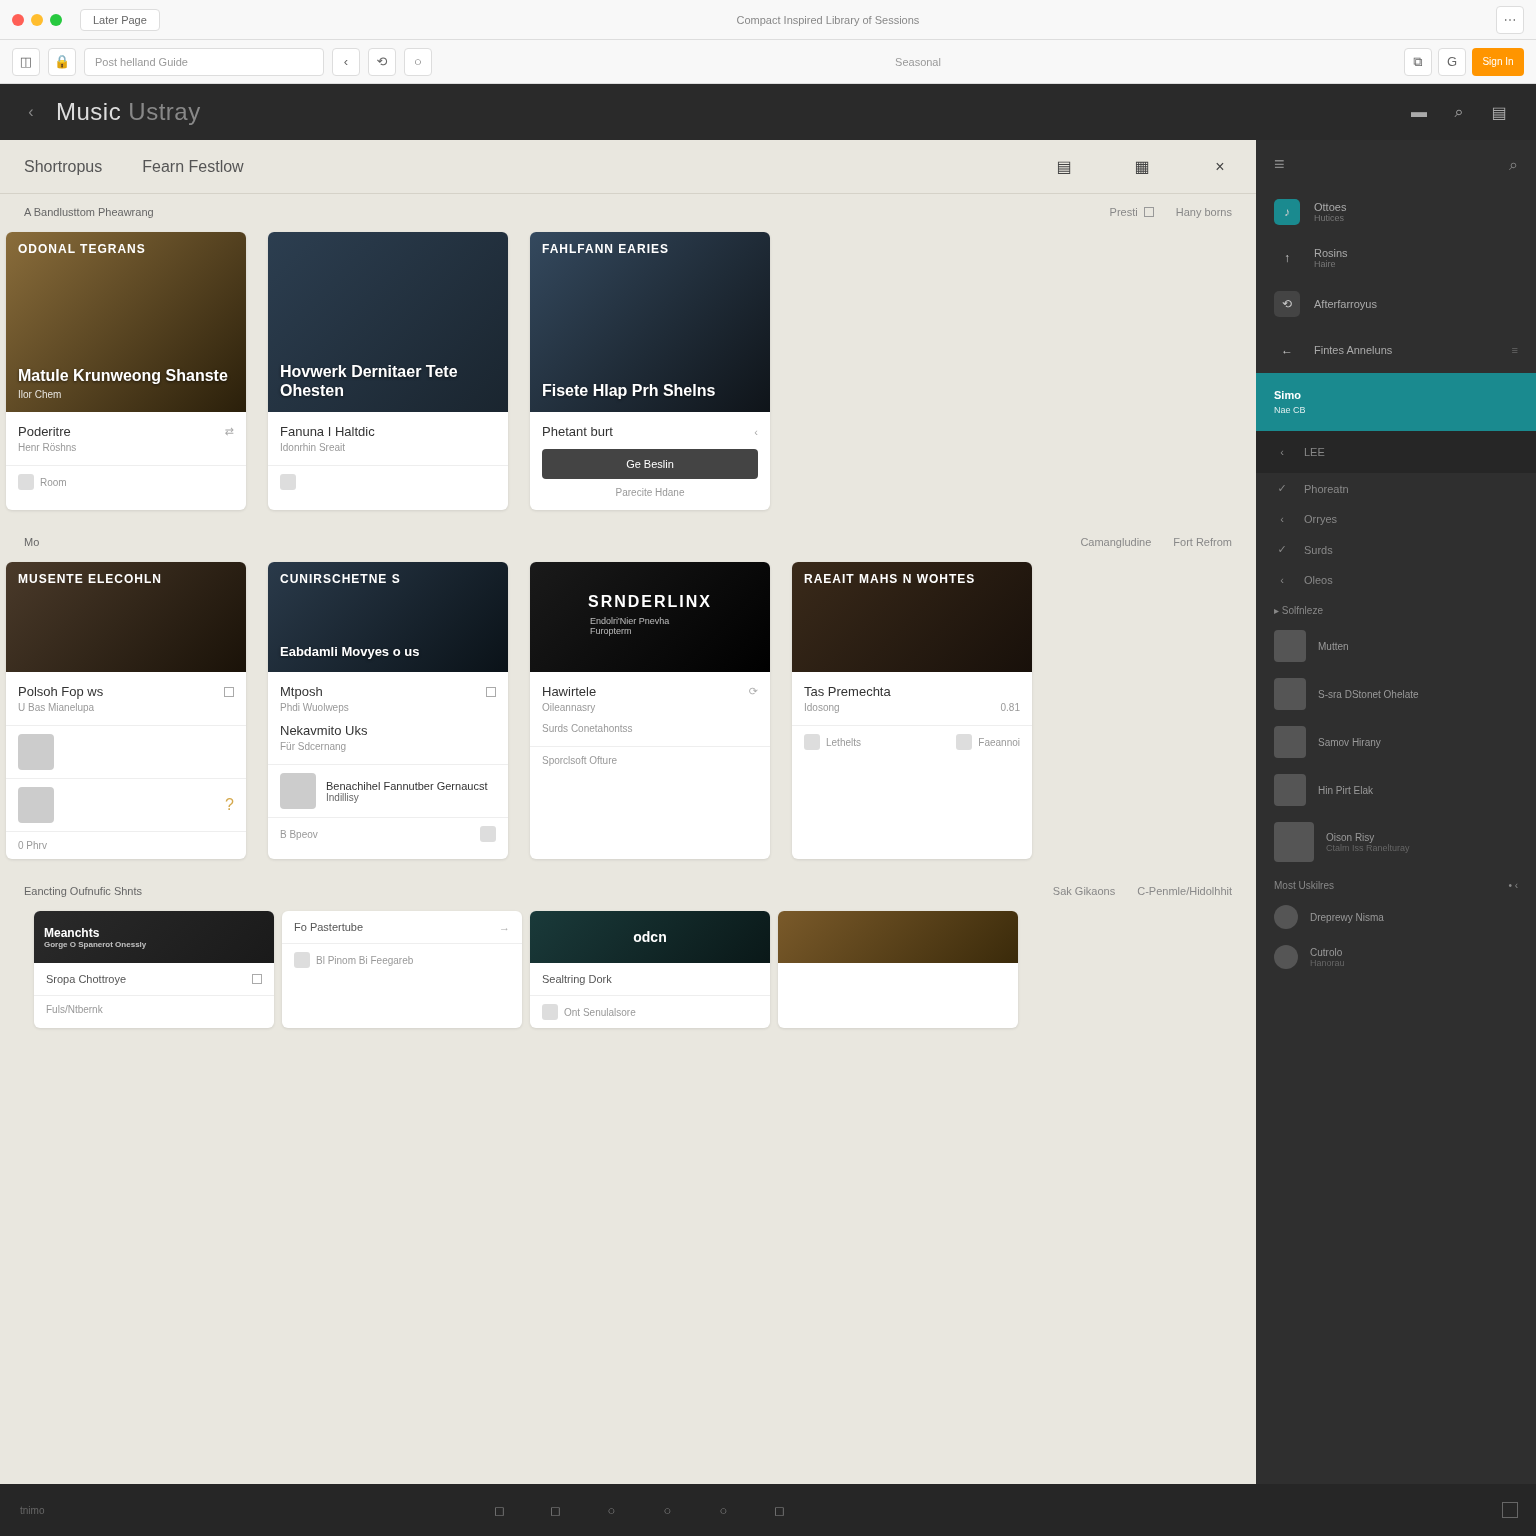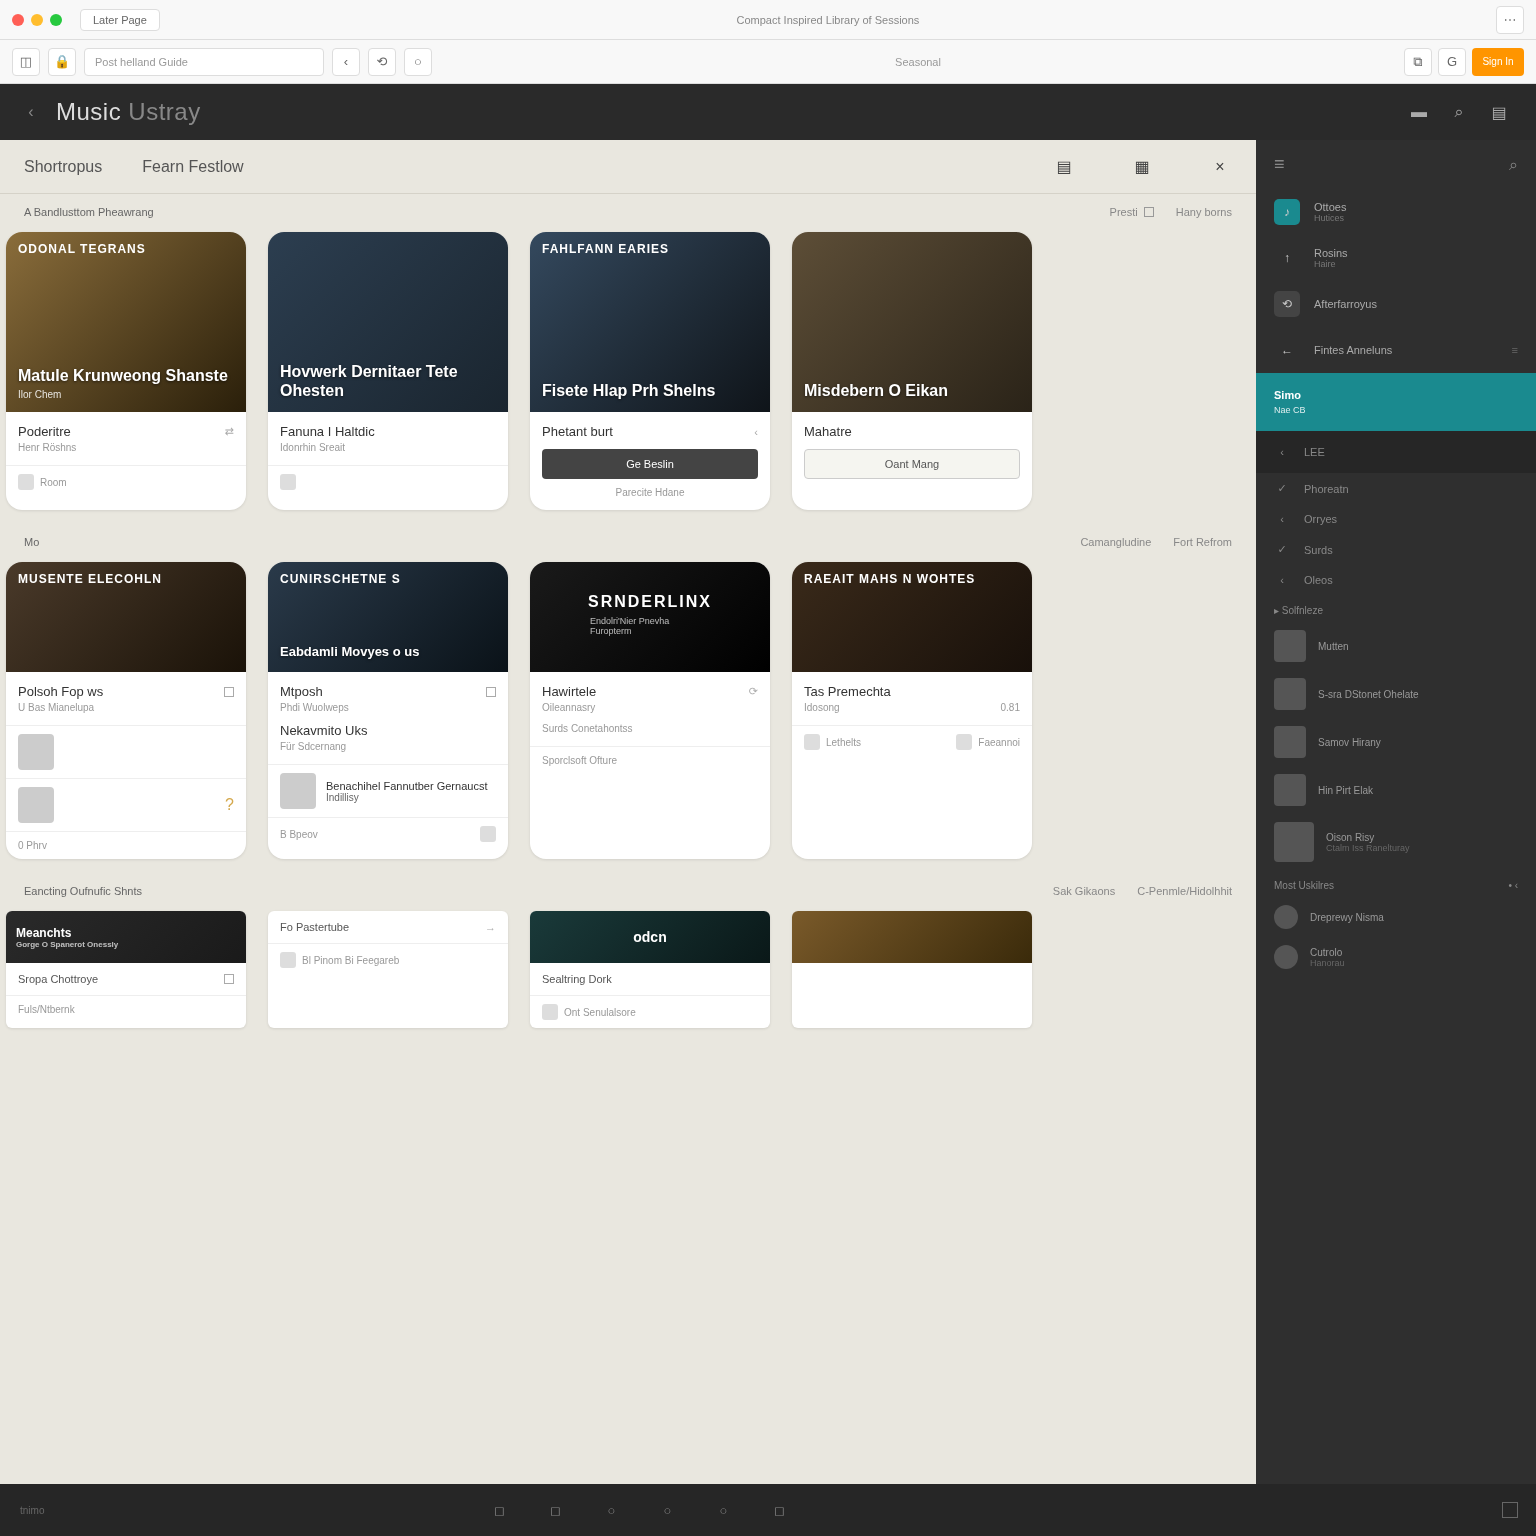--- a/index.html
+++ b/index.html
@@ -41,21 +41,21 @@
 .tabs-spacer { flex: 1; }
 .view-icon { width: 24px; height: 24px; display: flex; align-items: center; justify-content: center; color: #444; cursor: pointer; margin-left: 14px; }
 
 
 .section-head { display: flex; align-items: center; padding: 12px 24px 10px; font-size: 11px; color: #666; }
 .section-head .sh-spacer { flex: 1; }
 .section-head .sh-action { color: #888; margin-left: 22px; cursor: pointer; }
 
 
 .card-grid { display: flex; gap: 22px; padding: 4px 24px 14px; }
-.card { width: 240px; background: #fff; border-radius: 16px; overflow: hidden; box-shadow: 0 1px 3px rgba(0,0,0,0.1); }
+.card { width: 240px; background: #fff; border-radius: 6px; overflow: hidden; box-shadow: 0 1px 3px rgba(0,0,0,0.1); }
 .card.edge-left { margin-left: -18px; }
 .card-img { height: 180px; background: linear-gradient(135deg, #3a3a3a, #1a1a1a); position: relative; display: flex; flex-direction: column; justify-content: flex-end; padding: 12px; color: #fff; }
 .card-img.p1 { background: linear-gradient(135deg, #8a6d3b, #2a1f0a); }
 .card-img.p2 { background: linear-gradient(135deg, #2c3e50, #1a252f); }
 .card-img.p3 { background: linear-gradient(135deg, #34495e, #0f1419); }
 .card-img.p4 { background: linear-gradient(135deg, #5d4e37, #2a2318); }
 .card-img .overlay-title { font-size: 16px; font-weight: 600; text-shadow: 0 1px 3px rgba(0,0,0,0.6); line-height: 1.2; }
 .card-img .overlay-sub { font-size: 10px; opacity: 0.85; margin-top: 4px; }
 .card-img .top-label { position: absolute; top: 10px; left: 12px; font-size: 12px; font-weight: 700; letter-spacing: 1px; text-transform: uppercase; }
 .card-body { padding: 12px; }
@@ -69,21 +69,21 @@
 
 
 .row2 .card-img { height: 110px; }
 .row2 .card { width: 240px; }
 .card-list-item { display: flex; align-items: center; padding: 8px 12px; gap: 10px; border-top: 1px solid #eee; }
 .card-list-item .thumb { width: 36px; height: 36px; background: #ccc; border-radius: 4px; }
 .card-list-item .txt { flex: 1; font-size: 10px; color: #666; }
 .card-list-item .txt .t1 { color: #333; font-size: 11px; }
 
 
-.row3 { display: flex; gap: 22px; padding: 4px 24px 14px; }
+.row3 { display: flex; gap: 8px; padding: 4px 24px 14px; margin-left: 28px; }
 .small-card { width: 240px; background: #fff; border-radius: 6px; box-shadow: 0 1px 3px rgba(0,0,0,0.1); }
 .small-card .sc-img { height: 52px; background: linear-gradient(135deg,#2a2a2a,#1a1a1a); border-radius: 6px 6px 0 0; display: flex; align-items: center; justify-content: center; color: #fff; font-size: 12px; font-weight: 600; }
 .small-card .sc-body { padding: 10px 12px; display: flex; justify-content: space-between; align-items: center; font-size: 11px; color: #555; }
 .small-card .sc-foot { padding: 8px 12px; border-top: 1px solid #eee; font-size: 10px; color: #999; display: flex; align-items: center; gap: 6px; }
 
 
 .sidebar { width: 280px; background: #2f2f2f; color: #ccc; display: flex; flex-direction: column; overflow: hidden; }
 .sb-top { display: flex; justify-content: space-between; padding: 14px 18px; align-items: center; }
 .sb-top .burger { font-size: 18px; color: #888; cursor: pointer; }
 .sb-item { display: flex; align-items: center; padding: 10px 18px; gap: 14px; font-size: 11px; color: #aaa; cursor: pointer; }
@@ -221,31 +221,20 @@
         <div class="card-body">
           <div class="card-title">
               <span>Phetant burt</span>
               <span class="chev">‹</span>
             </div>
           <button class="card-btn">Ge Beslin</button>
           <div class="card-sub" style="margin-top:8px;text-align:center;">Parecite Hdane</div>
         </div>
       </div>
 
-      <div class="card">
-        <div class="card-img p4">
-          <div class="overlay-title">Misdebern O Eikan</div>
-        </div>
-        <div class="card-body">
-          <div class="card-title">
-              <span>Mahatre</span>
-            </div>
-          <button class="card-btn outline">Oant Mang</button>
-        </div>
-      </div>
     </div>
 
     <div class="section-head">
       <span>Mo</span>
       <div class="sh-spacer"></div>
       <span class="sh-action">Camangludine</span>
       <span class="sh-action">Fort Refrom</span>
     </div>
 
     <div class="card-grid row2">

